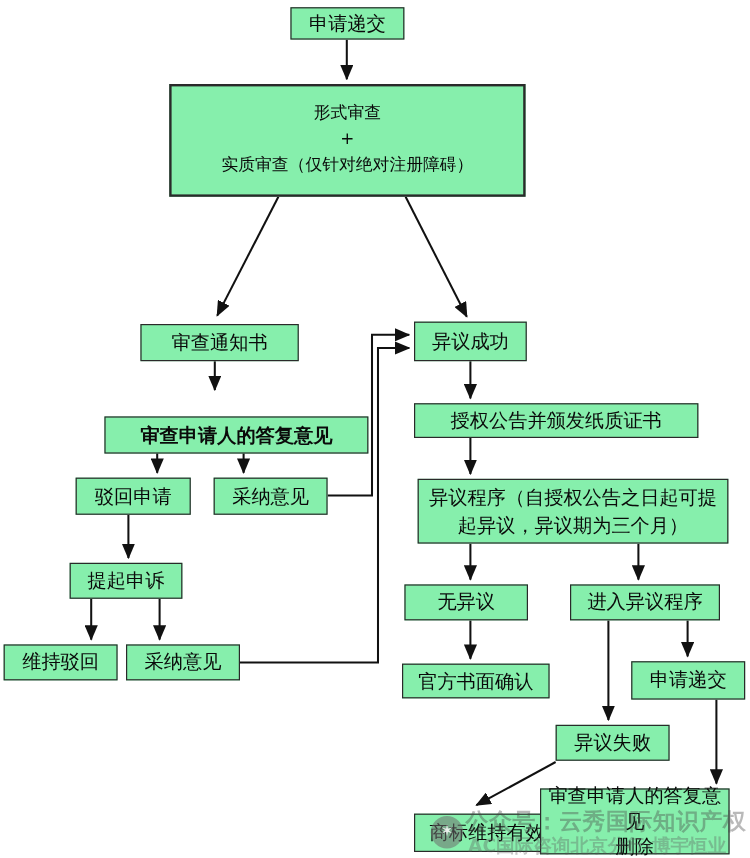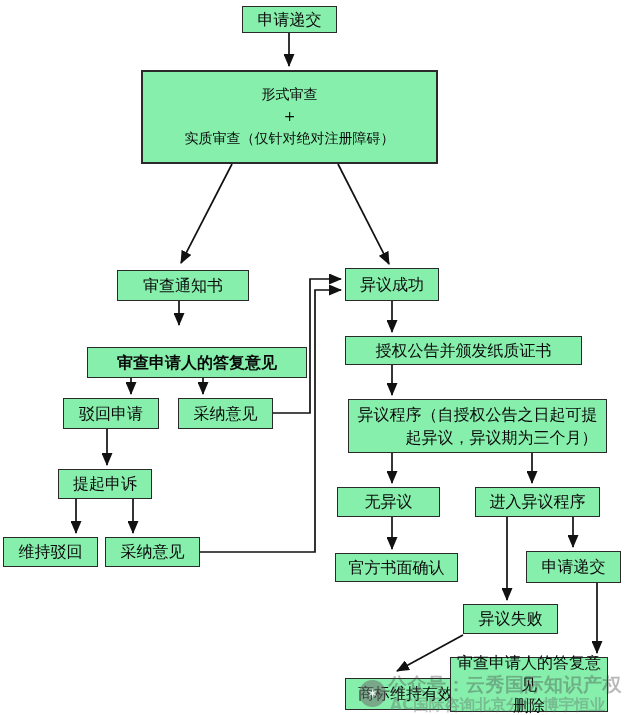--- a/index.html
+++ b/index.html
@@ -20,21 +20,21 @@
   .p-exam{left:141px;top:70px;width:297px;height:94px;}
   .p-notice{left:117px;top:270px;width:132px;height:31px;}
   .p-reply{left:87px;top:347px;width:220px;height:31px;font-weight:bold;}
   .p-reject{left:63px;top:398px;width:96px;height:31px;}
   .p-adopt1{left:178px;top:398px;width:95px;height:31px;}
   .p-appeal{left:58px;top:469px;width:94px;height:30px;}
   .p-maintain{left:3px;top:537px;width:95px;height:30px;}
   .p-adopt2{left:105px;top:537px;width:95px;height:30px;}
   .p-register{left:345px;top:268px;width:94px;height:33px;}
   .p-announce{left:345px;top:336px;width:237px;height:29px;}
-  .p-opposition{left:348px;top:399px;width:259px;height:54px;line-height:1.45;text-align:right;}
+  .p-opposition{left:348px;top:399px;width:259px;height:54px;line-height:1.45;}
   .p-noopp{left:337px;top:487px;width:103px;height:30px;}
   .p-enteropp{left:475px;top:487px;width:125px;height:30px;}
   .p-confirm{left:335px;top:553px;width:123px;height:29px;}
   .p-oppsucc{left:526px;top:551px;width:95px;height:32px;}
   .p-oppfail{left:463px;top:604px;width:95px;height:30px;}
   .p-tmvalid{left:297px;top:678px;width:122px;height:32px;margin-left:48px;}
   .p-tmdel{left:450px;top:657px;width:158px;height:55px;line-height:1.35;}
   
   .wm-line1{
     position:absolute;z-index:3;left:388px;top:672px;width:240px;

